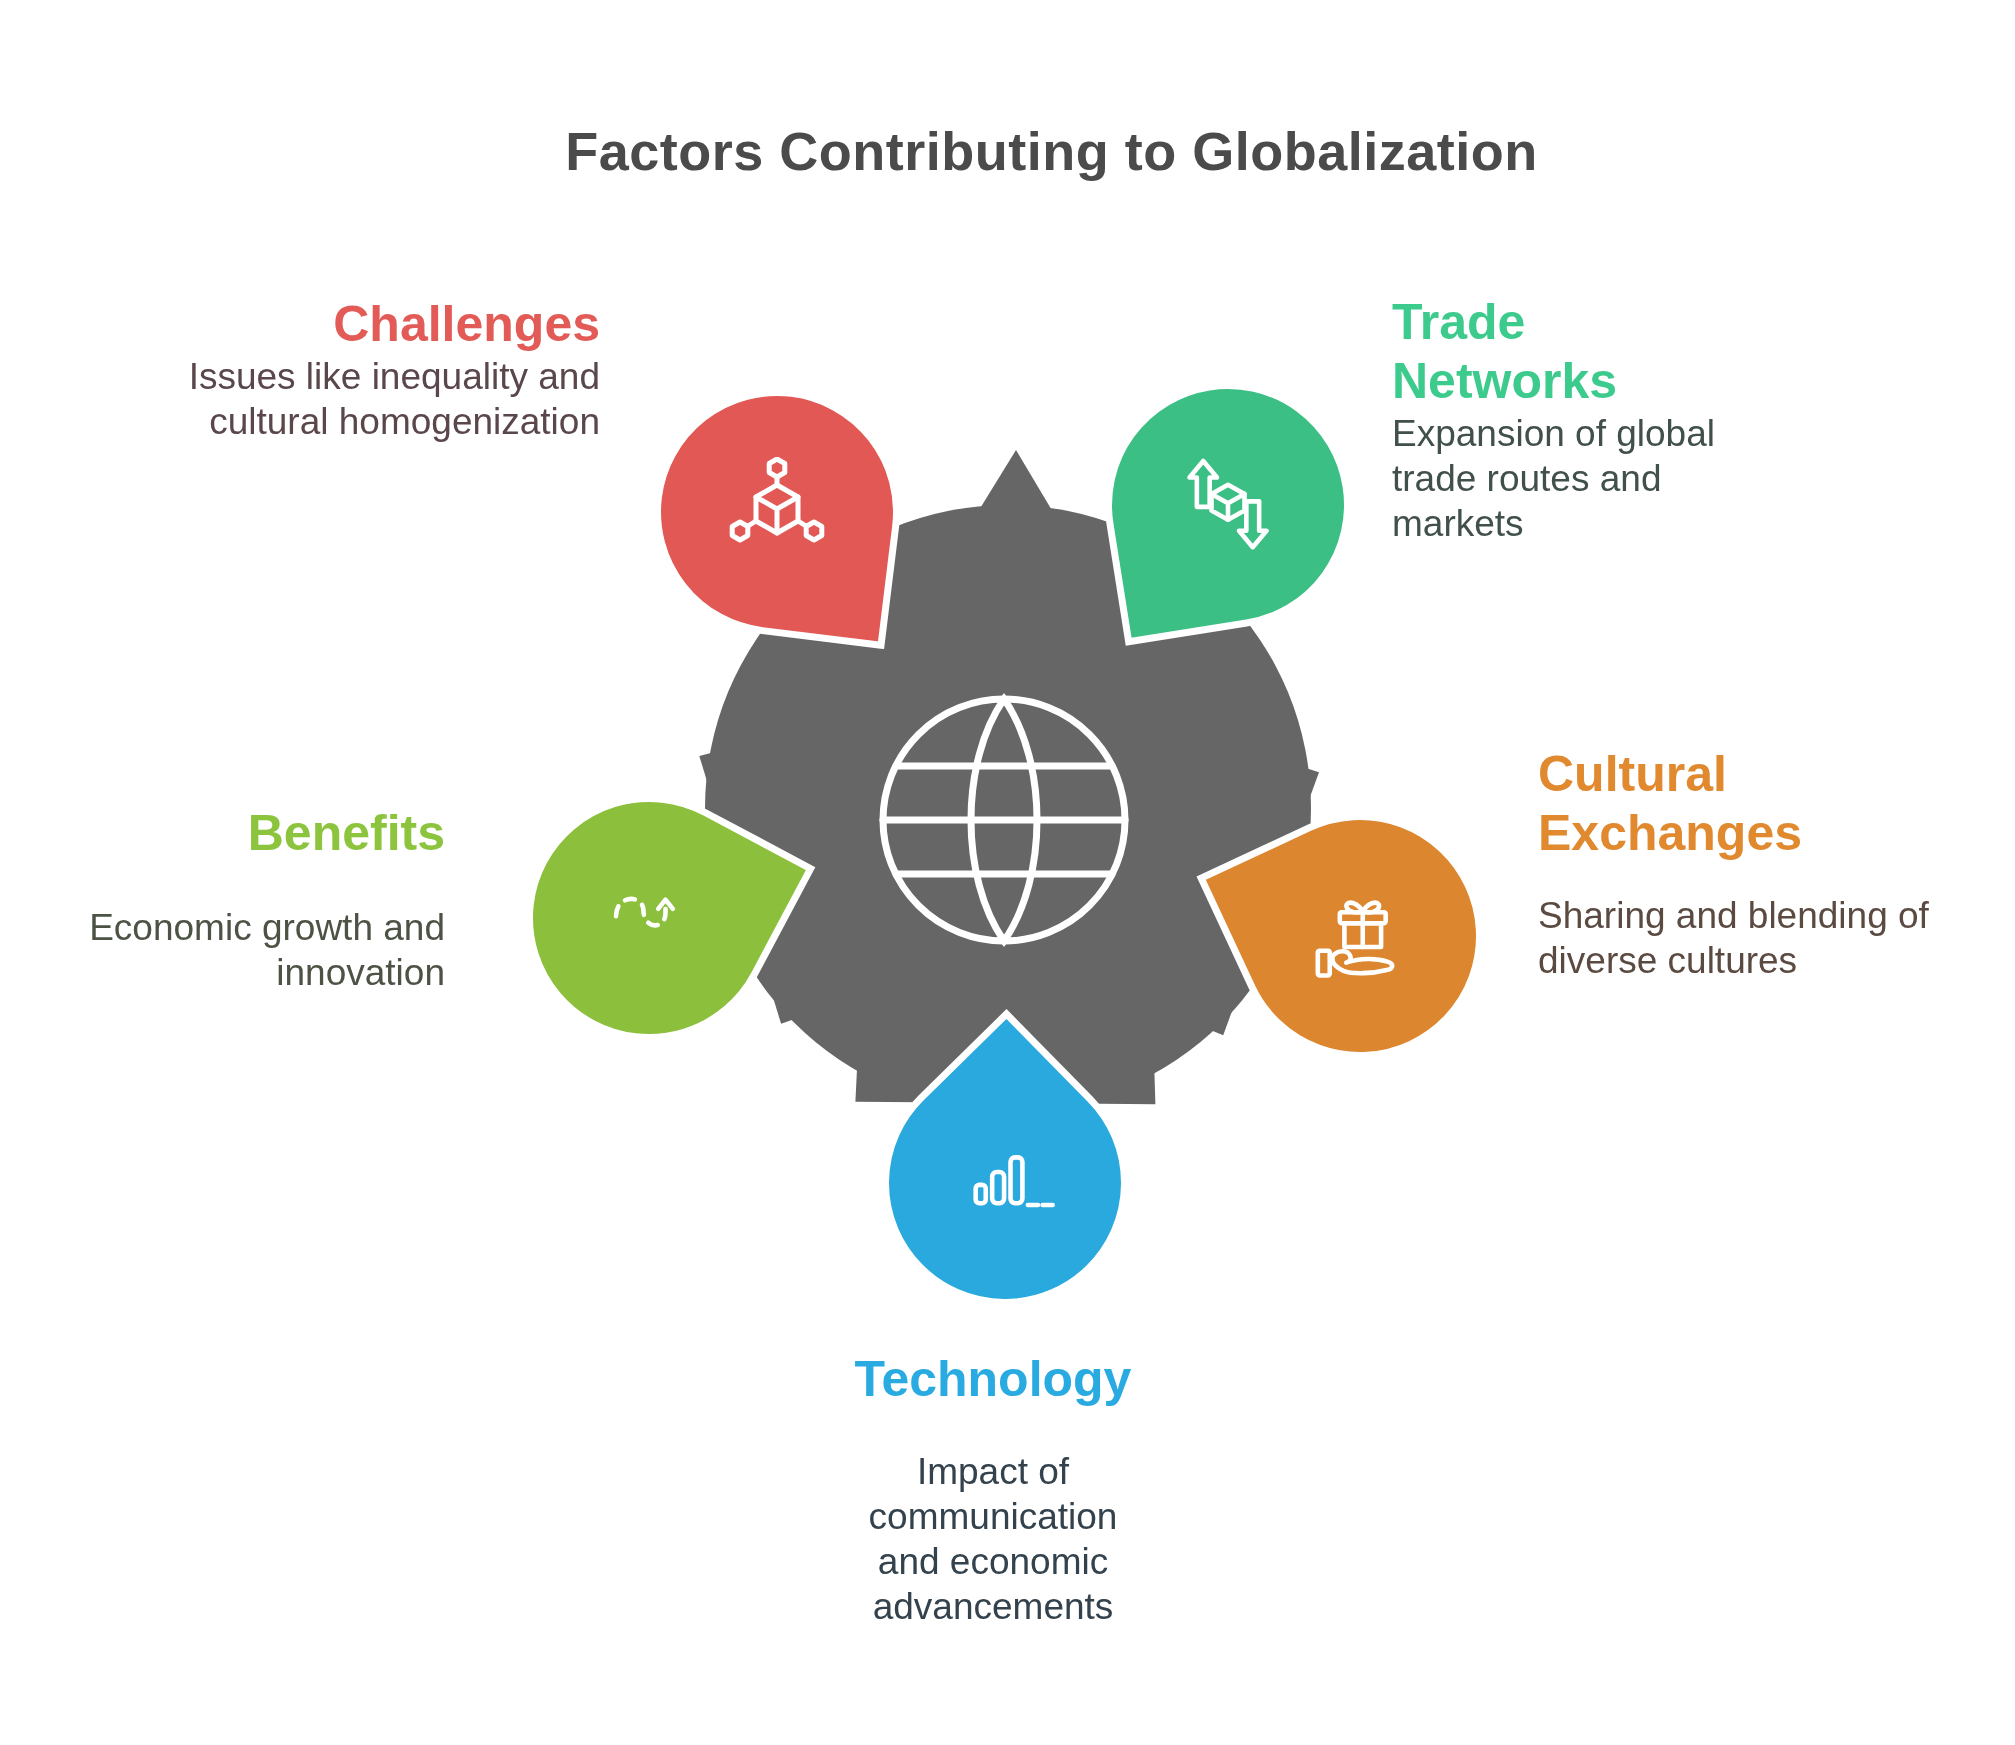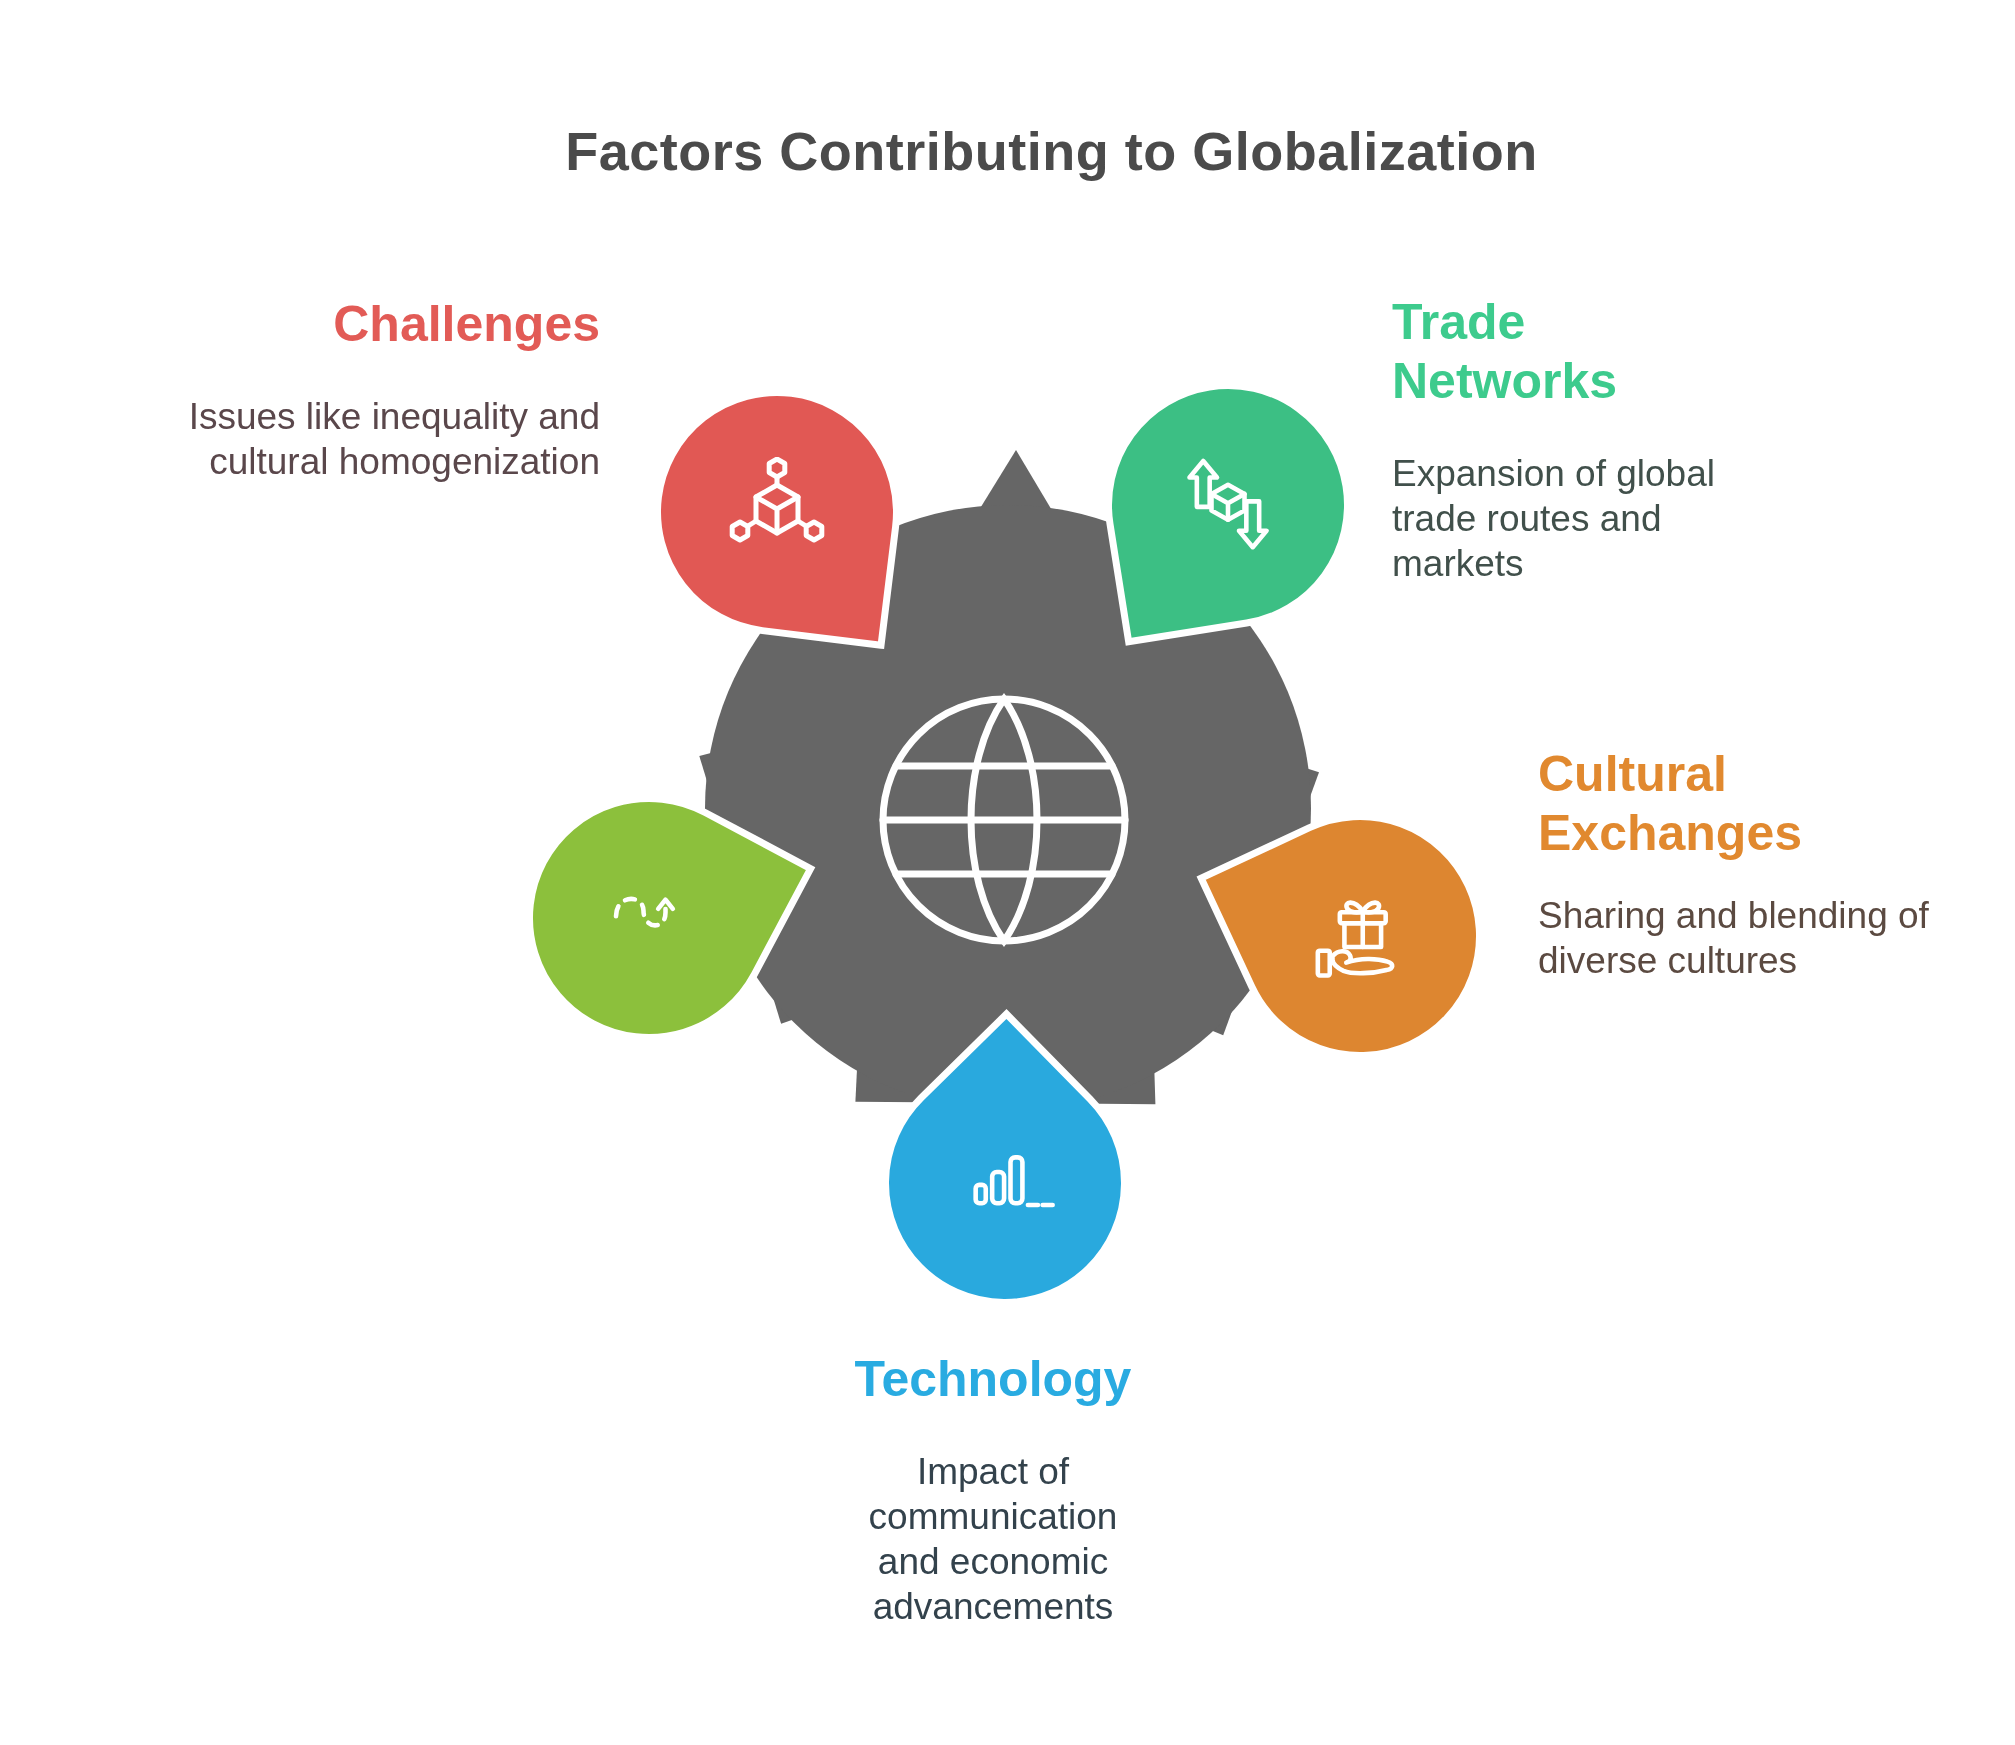--- a/index.html
+++ b/index.html
@@ -14,21 +14,21 @@
   .base-svg{position:absolute;left:0;top:0;z-index:1;}
   .teardrop{
     position:absolute;width:232px;height:232px;z-index:2;
     border:7px solid #ffffff;border-radius:50% 50% 50% 0;
   }
   .icon-holder{
     position:absolute;inset:0;display:flex;align-items:center;justify-content:center;
   }
   .section{position:absolute;z-index:3;}
   .section .heading{font-size:50px;font-weight:bold;line-height:1.18;}
-  .section .body{font-size:37px;line-height:1.22;margin-top:40px;}
+  .section .body{font-size:37px;line-height:1.22;}
   .align-right{text-align:right;}
   .align-left{text-align:left;}
   .align-center{text-align:center;}
   #sec-challenges{left:180px;top:295px;width:420px;}
   #sec-trade{left:1392px;top:293px;width:360px;}
   #sec-cultural{left:1538px;top:745px;width:430px;}
   #sec-cultural .body{margin-top:30px;}
   #sec-technology{left:803px;top:1350px;width:380px;}
   #sec-technology .body{width:320px;margin:40px auto 0 auto;}
   #sec-benefits{left:55px;top:804px;width:390px;}
@@ -143,14 +143,18 @@
   <div class="section align-left" id="sec-trade">
     <div class="heading" style="color: rgb(61, 203, 141);">Trade Networks</div>
     <div class="body" style="color: rgb(65, 80, 75);">Expansion of global trade routes and markets</div>
   </div>
 
   <div class="section align-center" id="sec-technology">
     <div class="heading" style="color: rgb(41, 171, 225);">Technology</div>
     <div class="body" style="color: rgb(51, 66, 76);">Impact of communication and economic advancements</div>
   </div>
 
+  <div class="section align-right" id="sec-benefits">
+    <div class="heading" style="color: rgb(140, 196, 62);">Benefits</div>
+    <div class="body" style="color: rgb(76, 83, 69);">Economic growth and innovation</div>
+  </div>
 
 </div>
 
 </body></html>

